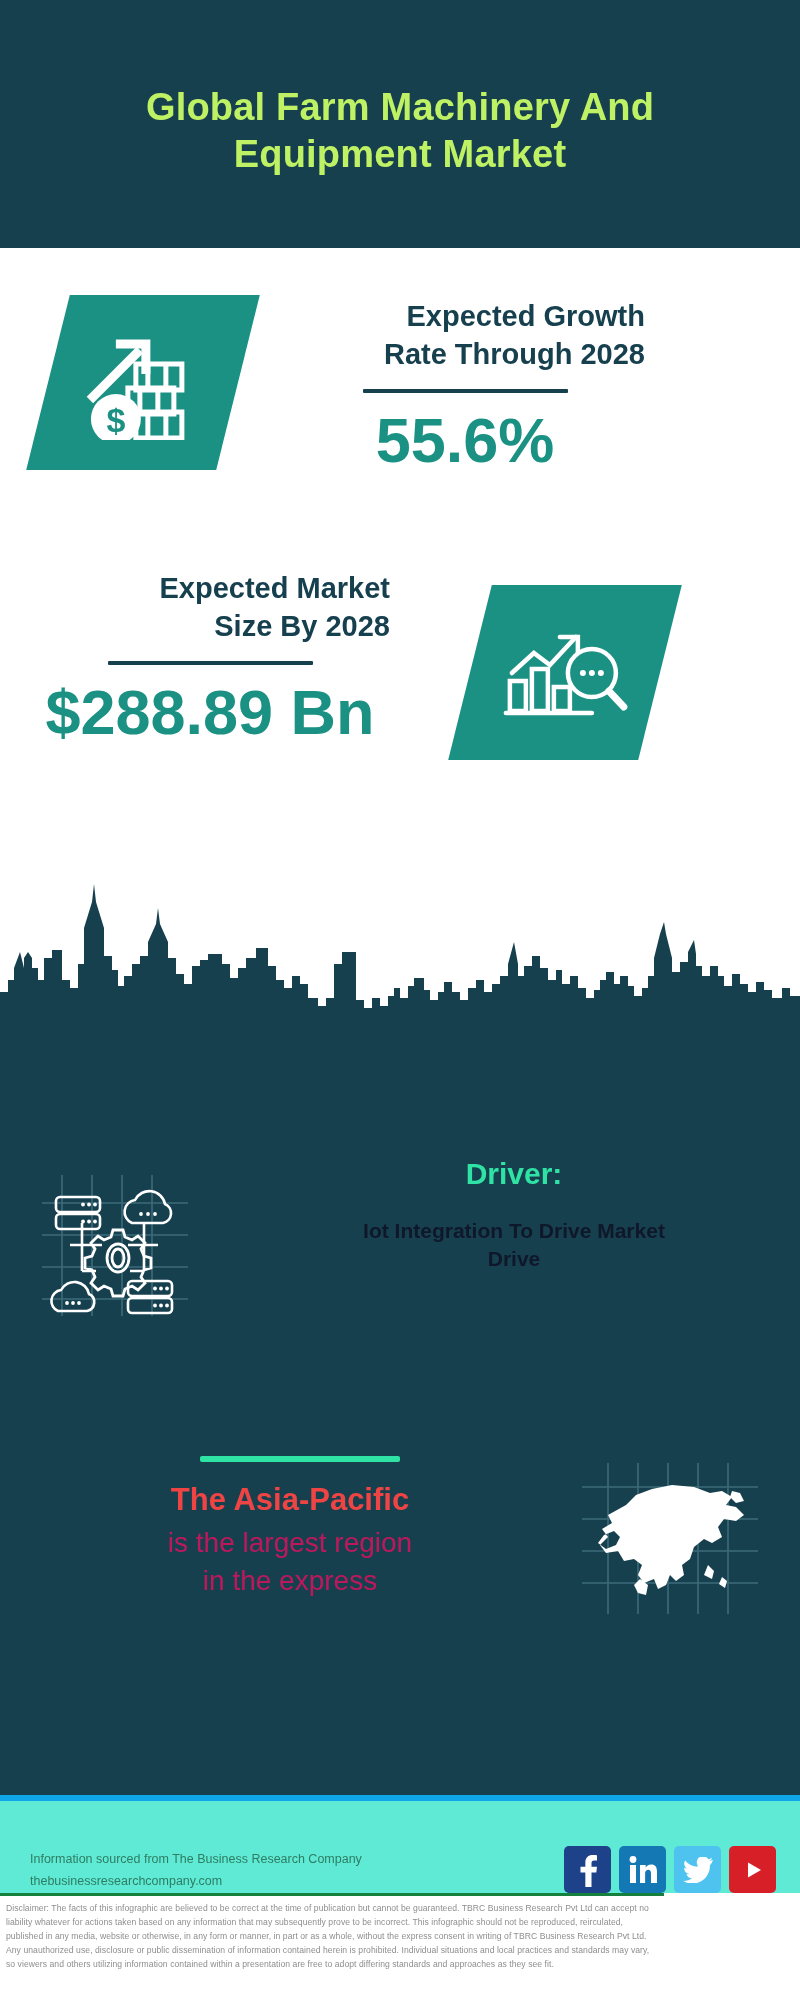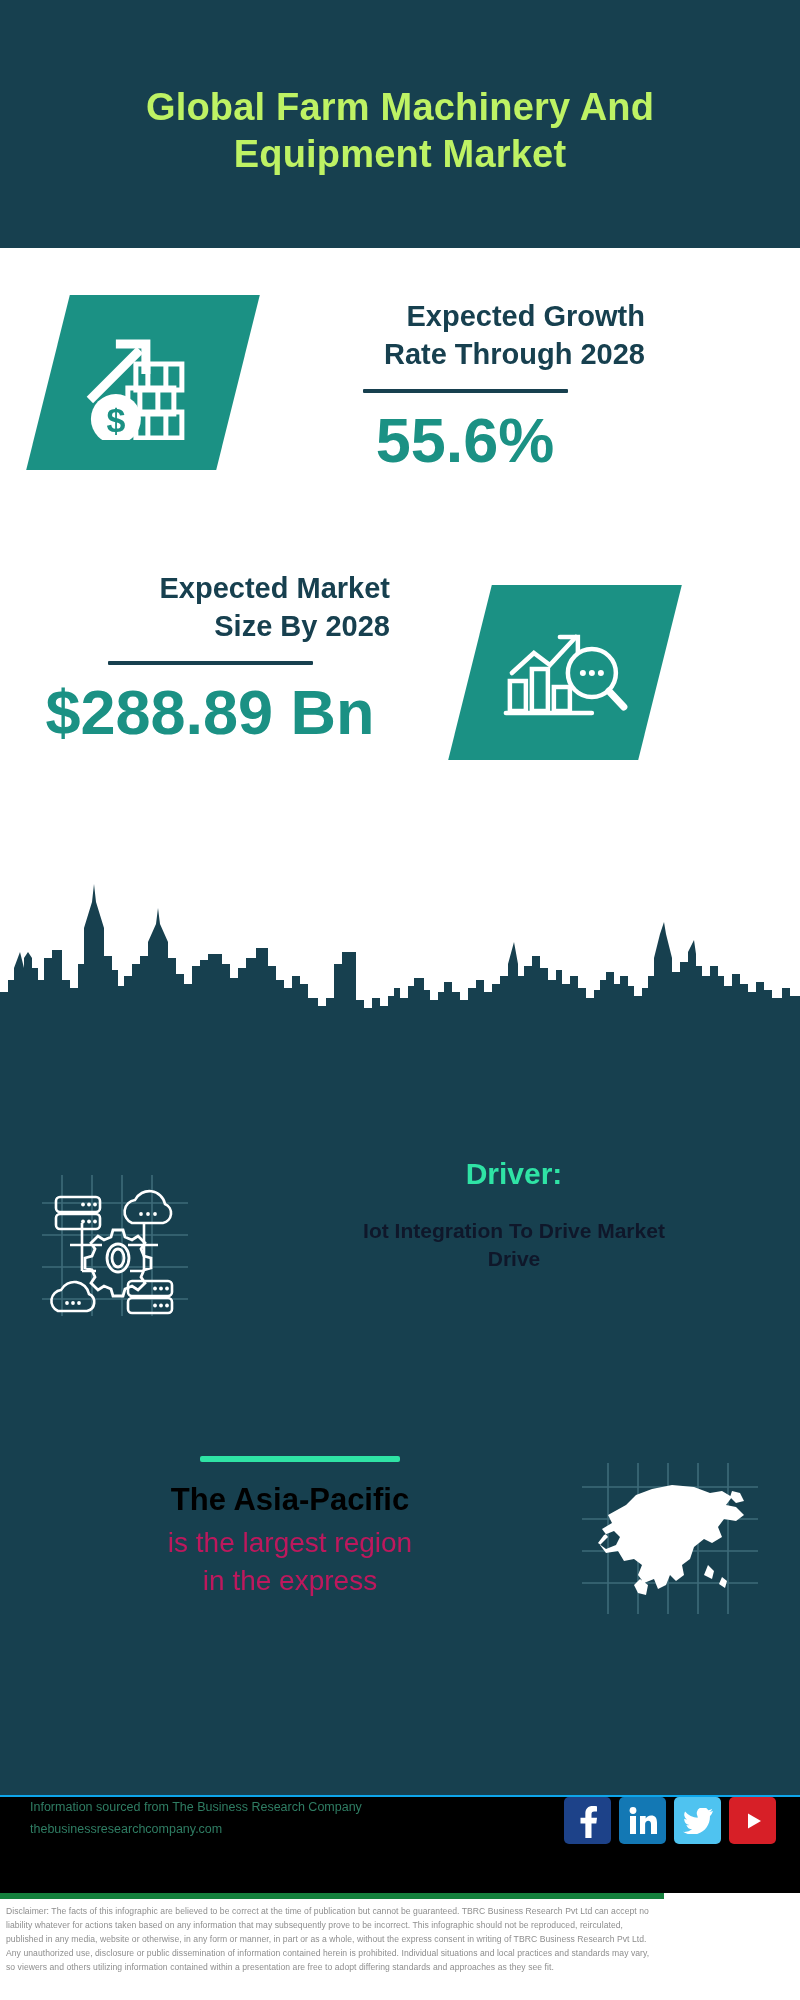--- a/index.html
+++ b/index.html
@@ -104,52 +104,52 @@
     background:#2fe3a5; border-radius:2px;
   }
 
   
   .region-row {
     position:absolute; top:1400px; left:0; width:800px; height:280px;
     display:flex; align-items:center;
   }
   .region-text { flex:1; padding-left:40px; text-align:center; }
   .region-head {
-    color:#000000; font-weight:bold; font-size:31px; line-height:1.3;
+    color:#ef4444; font-weight:bold; font-size:31px; line-height:1.3;
   }
   .region-sub {
     color:#be185d; font-size:28px; line-height:1.35; margin-top:4px; font-weight:normal;
   }
   .region-icon-wrap { width:260px; display:flex; justify-content:center; }
 
   
   .source-bar {
     position:absolute; top:1795px; left:0; width:800px; height:98px;
-    background:#000000;
-    display:flex; align-items:flex-start;
-    border-top:2px solid #0ea5e9;
+    background:#5eead4;
+    display:flex; align-items:flex-end;
+    border-top:6px solid #0ea5e9;
   }
   .source-text { padding-left:30px; flex:1; }
   .source-line {
     color:#2f7d63; font-size:12.5px; line-height:1.75; white-space:nowrap;
   }
   .social-row { display:flex; gap:8px; padding-right:24px; }
   .social {
     width:47px; height:47px; border-radius:5px;
     display:flex; align-items:center; justify-content:center;
   }
   .s-fb { background:#1d4289; }
   .s-li { background:#1378b4; }
   .s-tw { background:#4fc3f0; }
   .s-yt { background:#d71f27; }
 
   .disclaimer-bar {
     position:absolute; top:1893px; left:0; width:664px; height:107px;
     background:#ffffff;
-    border-top:6px solid #15803d;
+    border-top:3px solid #15803d;
     padding:6px 6px 0 6px;
   }
   .disclaimer-text {
     color:#8e8e8e; font-size:8.6px; line-height:1.62; text-align:left;
     word-spacing:0px; letter-spacing:0.05px;
   }
 </style>
 </head>
 <body>
 

